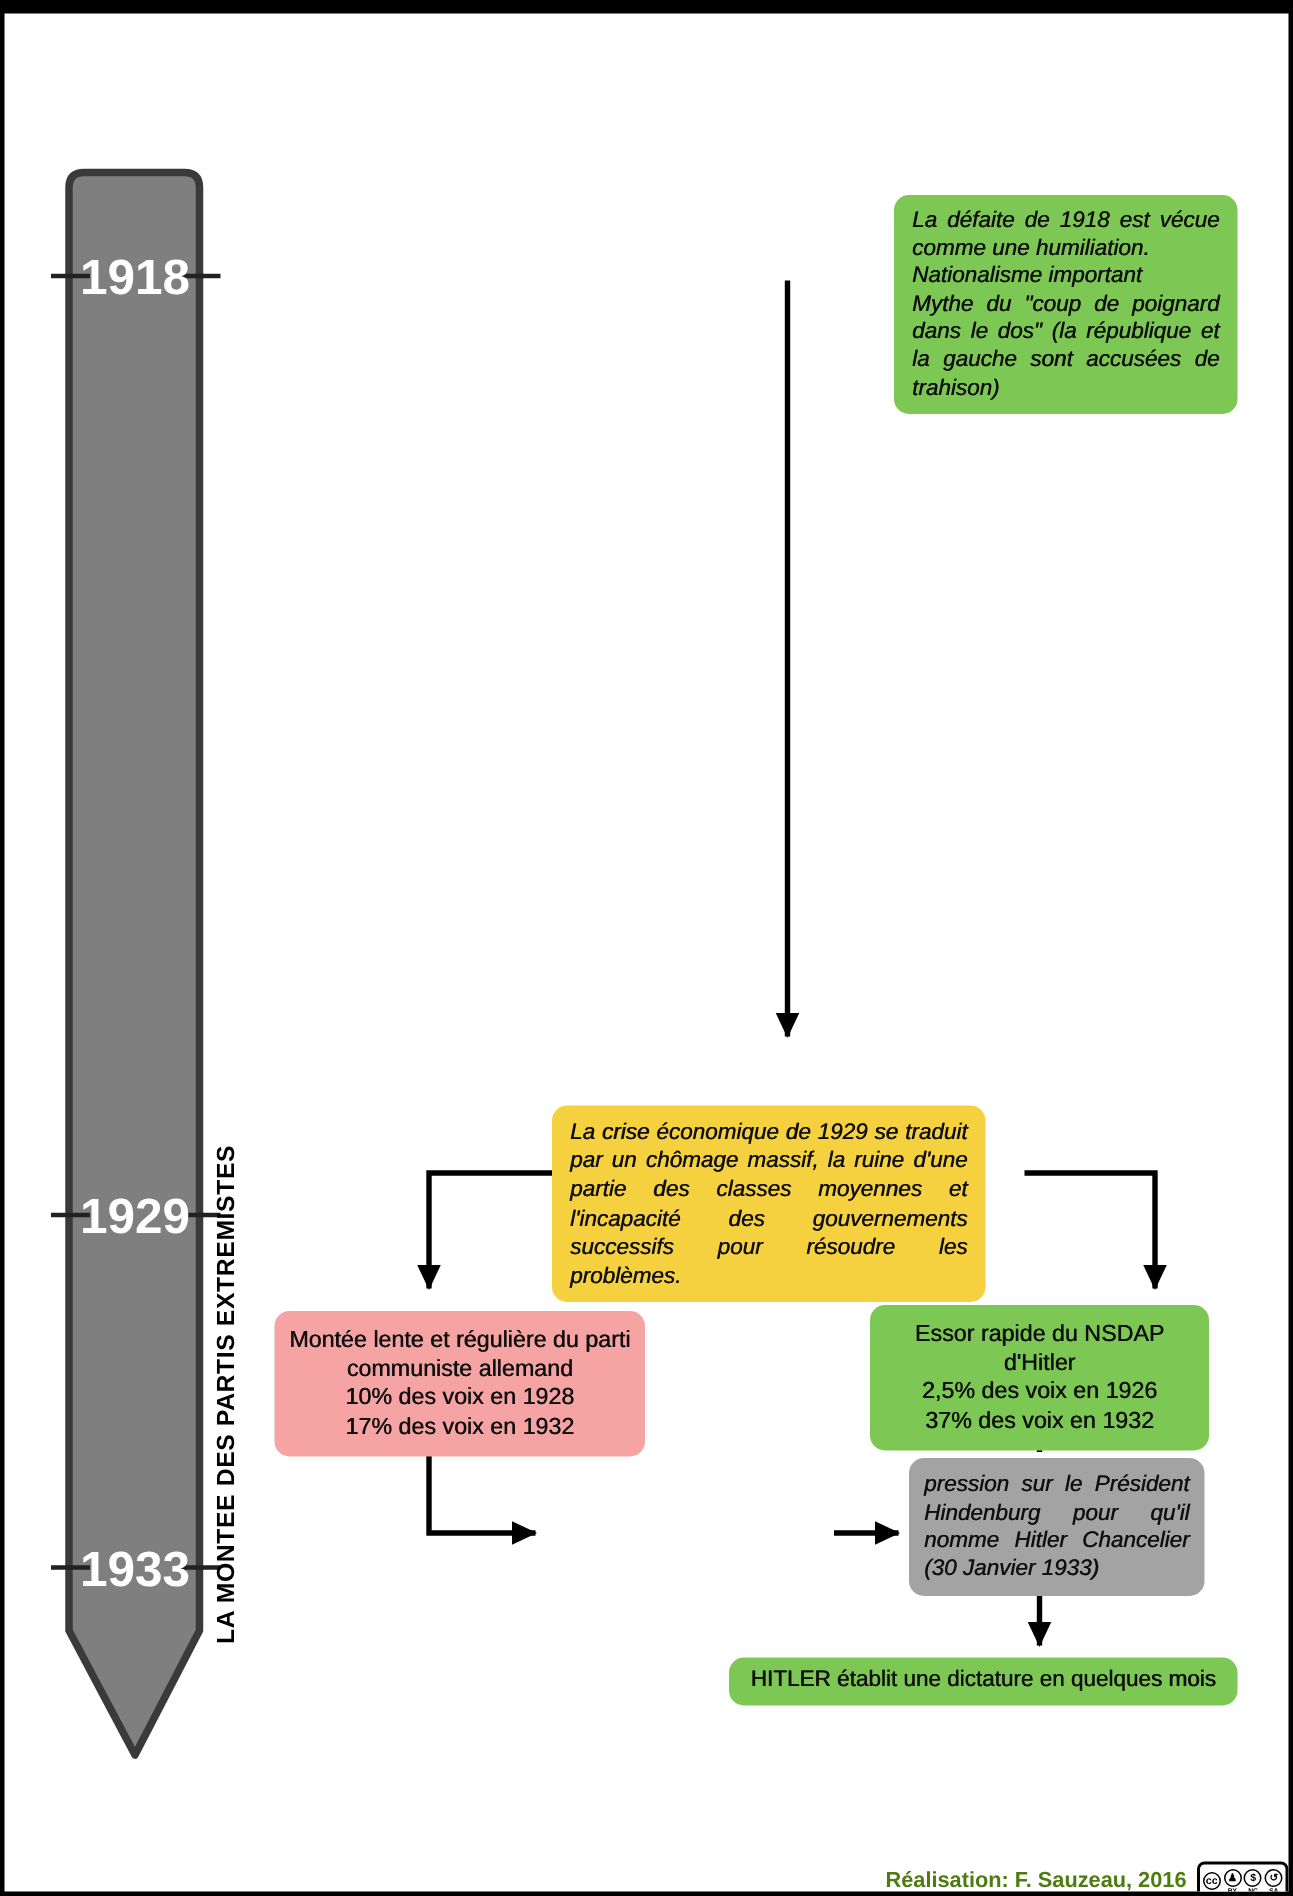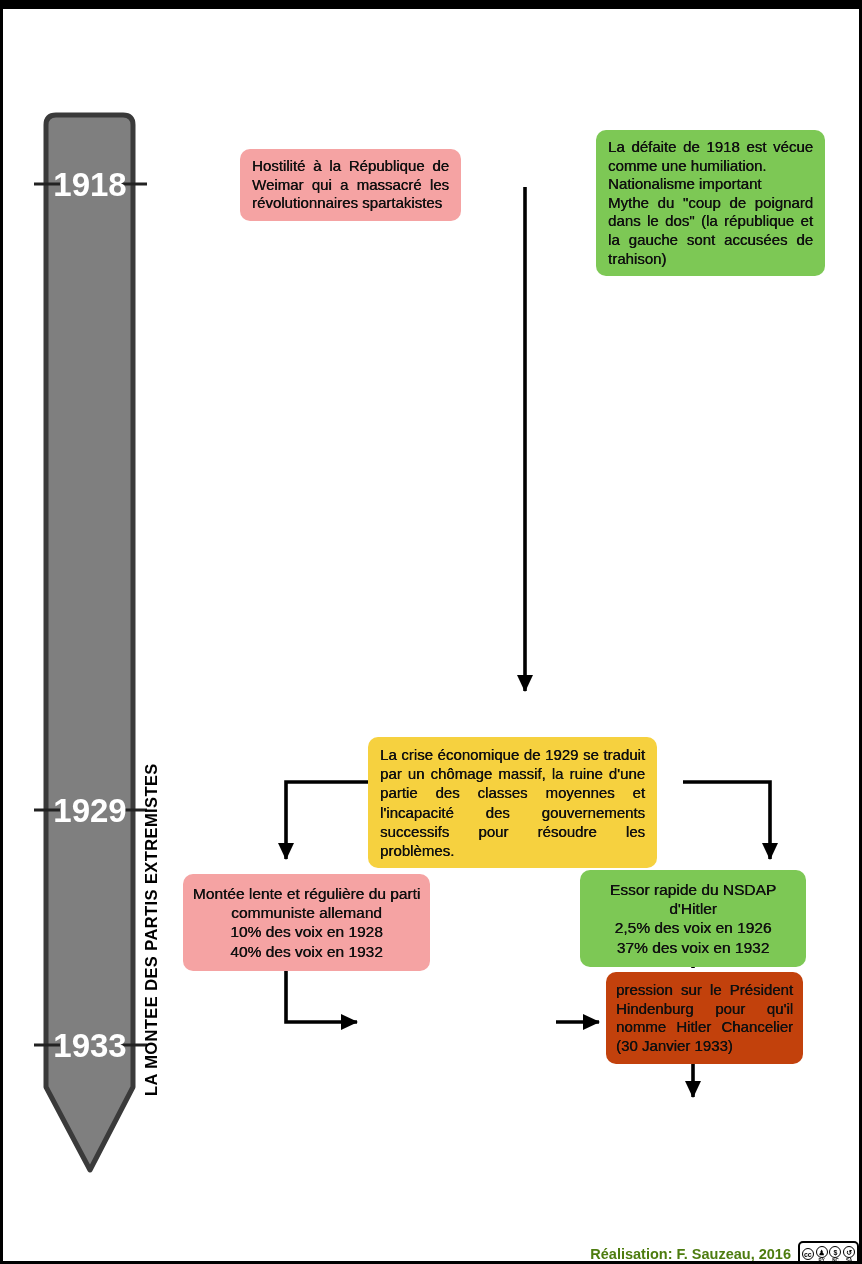--- a/index.html
+++ b/index.html
@@ -14,30 +14,30 @@
     position:absolute;left:12px;top:6px;width:840px;
     font-size:44px;font-weight:bold;letter-spacing:-1.5px;color:#000;
     white-space:nowrap;
   }
   #diagram{position:absolute;left:0;top:0;width:856px;height:1252px;}
   .bx{
     position:absolute;border-radius:10px;box-sizing:border-box;
     padding:8px 12px;color:#101010;line-height:1.24;
     text-shadow:0.35px 0 0 currentColor;
   }
-  .just{text-align:justify;}
+  .just{text-align:justify;font-style:italic;}
   .ctr{text-align:center;}
   .pre{white-space:pre-line;}
   #bx-hostility{left:237px;top:140px;width:221px;min-height:65px;background:#f5a3a3;font-size:15px;}
   #bx-defeat{left:593px;top:121px;width:229px;min-height:140px;background:#7dc855;font-size:15px;}
   #bx-crisis{left:365px;top:728px;width:289px;min-height:103px;background:#f6d13f;font-size:15px;line-height:1.28;}
   #bx-communist{left:180px;top:865px;width:247px;min-height:78px;background:#f5a3a3;font-size:15.5px;padding:10px 8px;}
   #bx-nsdap{left:577px;top:861px;width:226px;min-height:76px;background:#7dc855;font-size:15.5px;padding:10px 8px;}
   #bx-industrialists{left:376px;top:963px;width:174px;min-height:91px;background:#a9e5f8;font-size:13px;padding:9px 10px;}
-  #bx-pressure{left:603px;top:963px;width:197px;min-height:85px;background:#c2410c;font-size:15px;padding:9px 10px;}
+  #bx-pressure{left:603px;top:963px;width:197px;min-height:85px;background:#a3a3a3;font-size:15px;padding:9px 10px;}
   #bx-dictatorship{left:483px;top:1096px;width:339px;min-height:32px;background:#7dc855;font-size:15px;white-space:nowrap;padding:6px 10px;text-align:center;}
   #axis-label{
     position:absolute;left:139px;top:786px;height:270px;
     writing-mode:vertical-rl;transform:rotate(180deg);
     display:flex;align-items:center;justify-content:center;
     font-size:16.5px;font-weight:bold;letter-spacing:0.4px;color:#000;white-space:nowrap;
   }
   #credit{
     position:absolute;right:68px;top:1237px;
     font-size:14.5px;font-weight:bold;color:#4d7c0f;white-space:nowrap;
@@ -88,32 +88,32 @@
       <path d="M680,773 H767 V850" marker-end="url(#ah)"></path>
       <path d="M283,950 V1013 H354" marker-end="url(#ah)"></path>
       <path d="M553,1013 H596" marker-end="url(#ah)"></path>
       <path d="M690,941 V959"></path>
       <path d="M690,1050 V1088" marker-end="url(#ah)"></path>
     </g>
   </svg>
 
   <div id="axis-label">LA MONTEE DES PARTIS EXTREMISTES</div>
 
-  <div class="bx just pre" id="bx-hostility">Hostilité à la République de Weimar qui a massacré les révolutionnaires spartakistes</div>
   <div class="bx just pre" id="bx-defeat">La défaite de 1918 est vécue comme une humiliation.
 Nationalisme important
 Mythe du "coup de poignard dans le dos" (la république et la gauche sont accusées de trahison)</div>
   <div class="bx just pre" id="bx-crisis">La crise économique de 1929 se traduit par un chômage massif, la ruine d'une partie des classes moyennes et l'incapacité des gouvernements successifs pour résoudre les problèmes.</div>
   <div class="bx ctr pre" id="bx-communist">Montée lente et régulière du parti communiste allemand
 10% des voix en 1928
-40% des voix en 1932</div>
+17% des voix en 1932</div>
   <div class="bx ctr pre" id="bx-nsdap">Essor rapide du NSDAP d'Hitler
 2,5% des voix en 1926
 37% des voix en 1932</div>
   <div class="bx just pre" id="bx-pressure">pression sur le Président Hindenburg pour qu'il nomme Hitler Chancelier (30 Janvier 1933)</div>
+  <div class="bx" id="bx-dictatorship">HITLER  établit une dictature en quelques mois</div>
 
   <div id="credit">Réalisation: F. Sauzeau, 2016</div>
 
   <div id="cc-badge">
     <span class="cc-col">
       <span class="cc-circ">cc</span>
       <span class="cc-sub"></span>
     </span>
     <span class="cc-col">
       <span class="cc-circ">♟</span>

